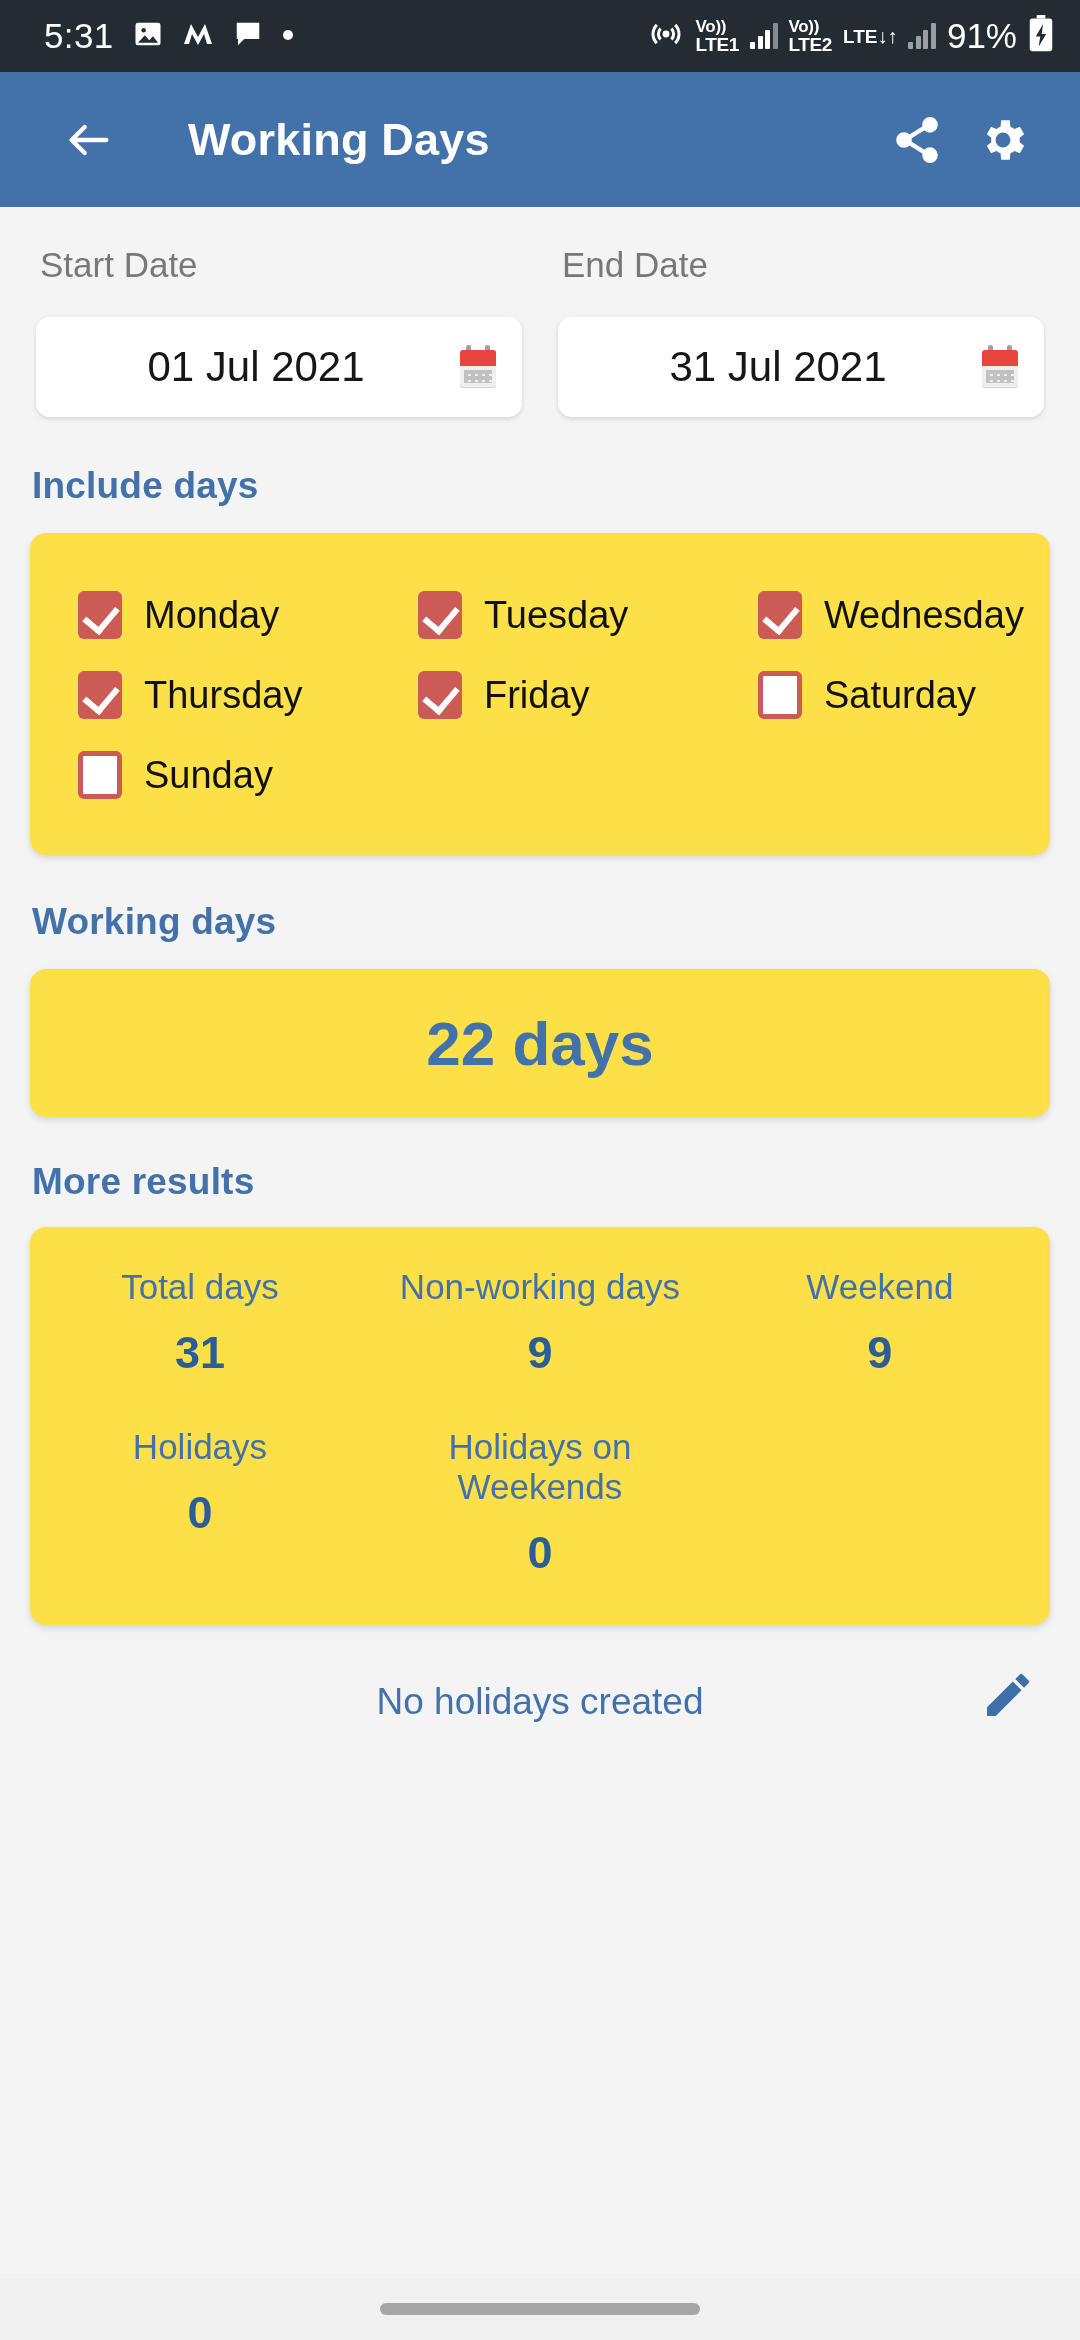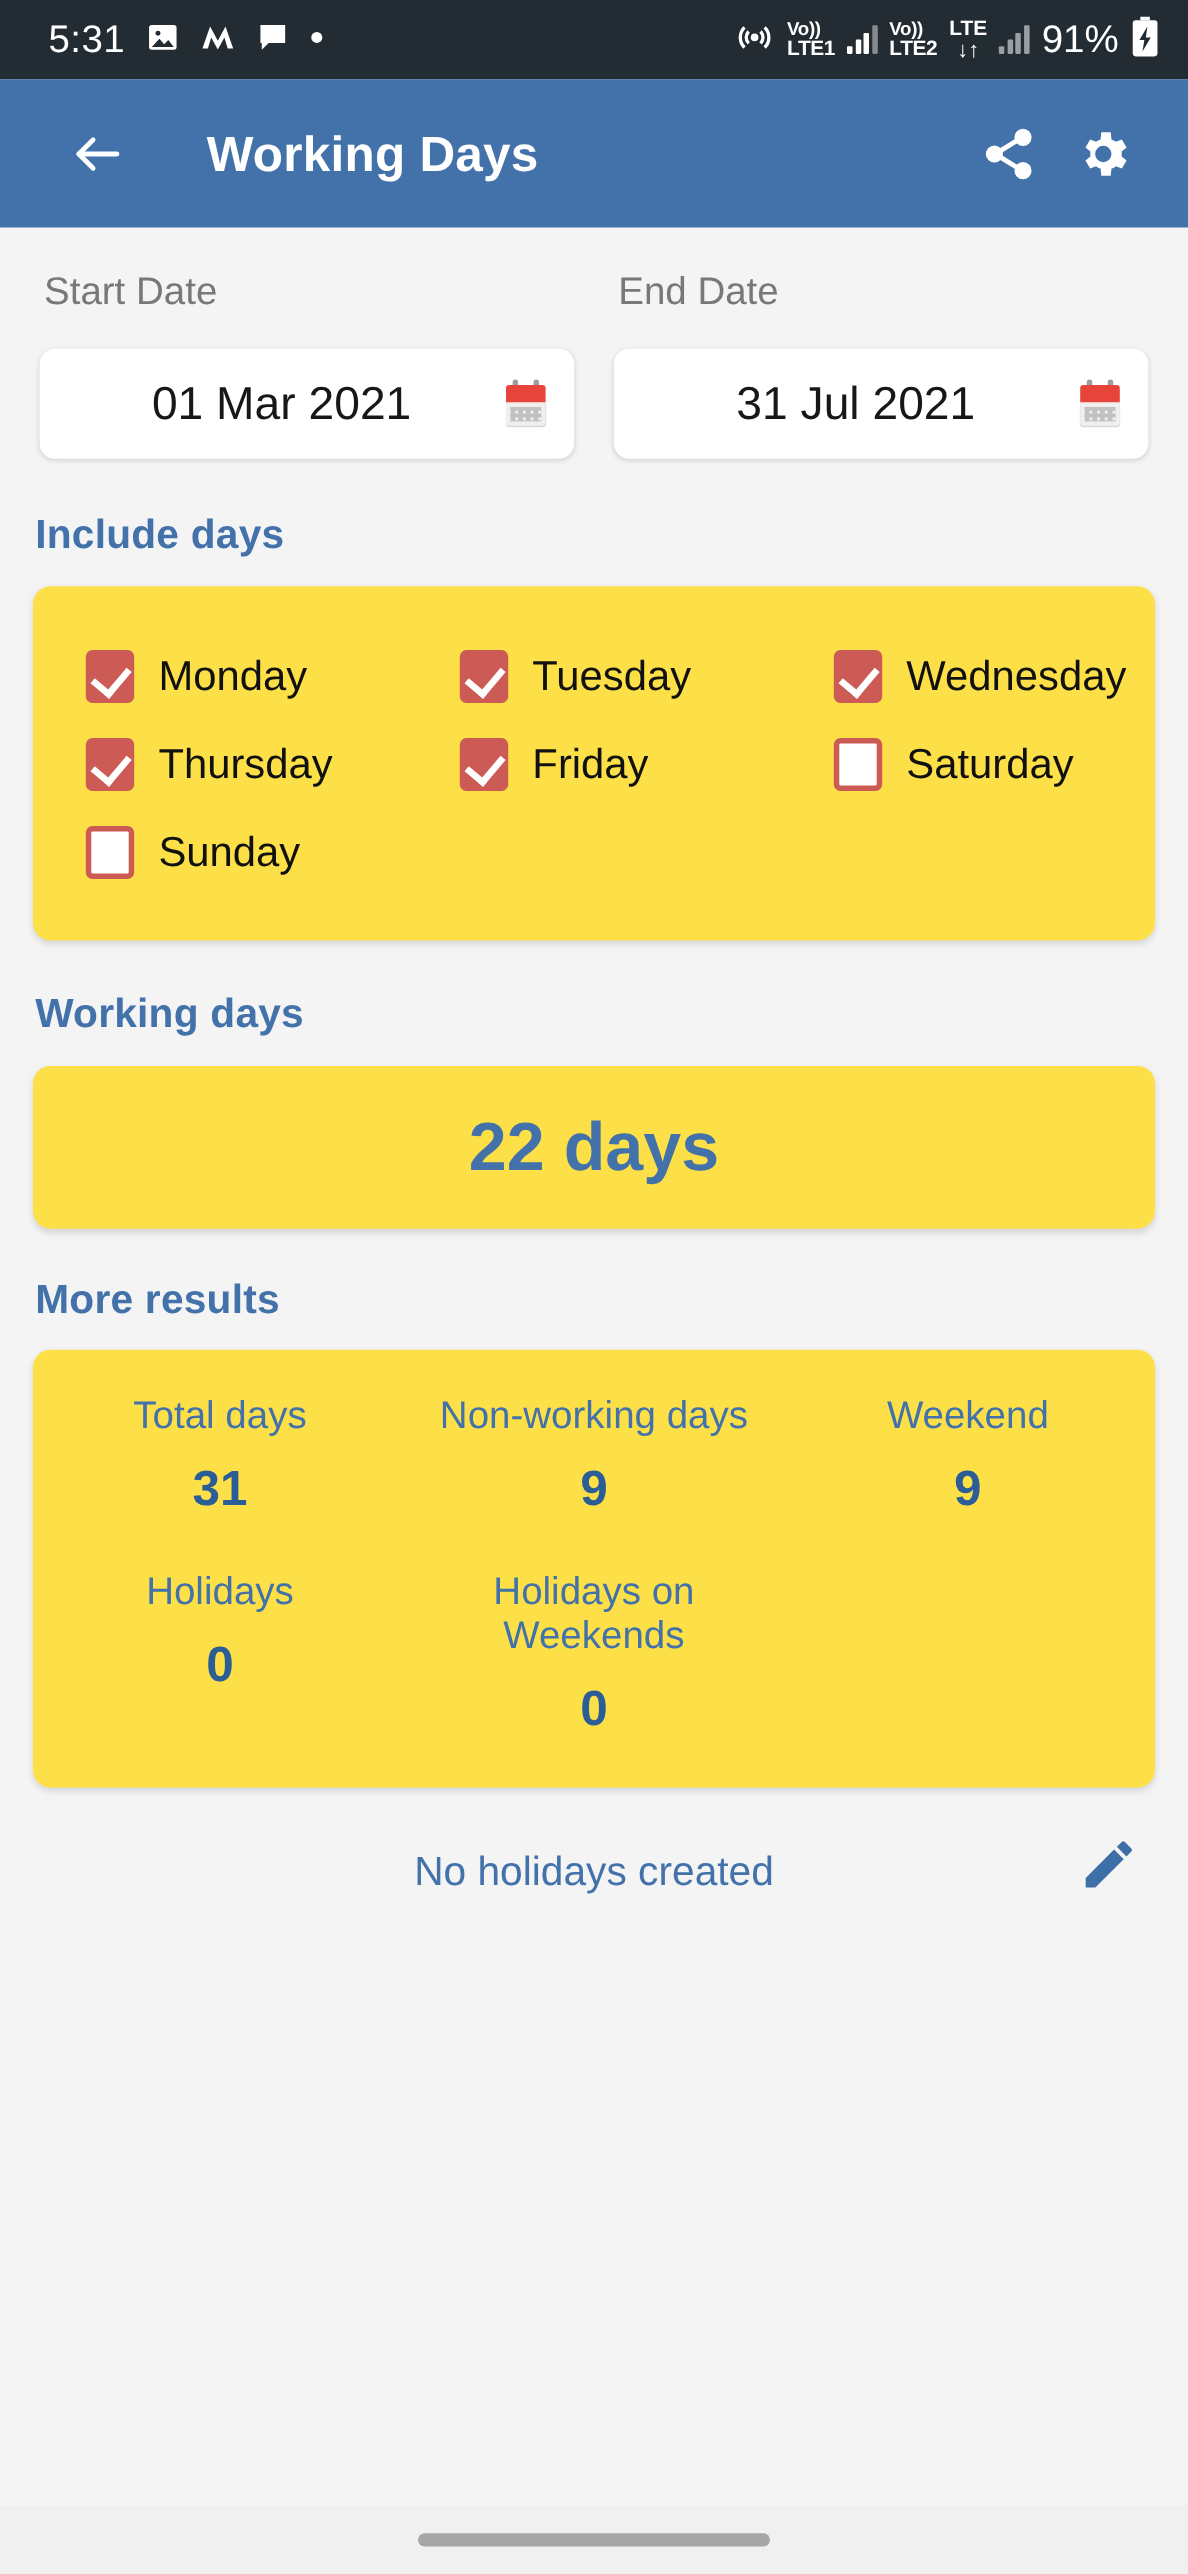--- a/index.html
+++ b/index.html
@@ -17,21 +17,21 @@
     display:flex; align-items:center; justify-content:space-between;
     padding:0 26px 0 44px; flex:none;
   }
   .sb-left { display:flex; align-items:center; gap:19px; }
   .sb-time { font-size:35px; letter-spacing:.4px; }
   .sb-right { display:flex; align-items:center; gap:11px; }
   .ic { display:inline-block; vertical-align:middle; }
   .volte { display:flex; flex-direction:column; align-items:flex-start; line-height:1; }
   .volte .t { font-size:17px; font-weight:bold; letter-spacing:-.3px; }
   .volte .b { font-size:19px; font-weight:bold; letter-spacing:-.4px; }
-  .lte-grp { display:flex; flex-direction:column; align-items:center; line-height:1; }
+  .lte-grp { display:flex; flex-direction:row; align-items:center; line-height:1; }
   .lte-grp .t { font-size:19px; font-weight:bold; }
   .bars { display:flex; align-items:flex-end; gap:2.5px; height:26px; }
   .bars i { width:5px; background:#fff; border-radius:1px; display:block; }
   .bars i.b1 { height:7px; }
   .bars i.b2 { height:13px; }
   .bars i.b3 { height:19px; }
   .bars i.b4 { height:26px; opacity:.45; }
   .bars.dim i { opacity:.55; }
   .sb-batt { font-size:35px; }
 
@@ -223,21 +223,21 @@
       </svg>
     </div>
   </div>
 
   <div class="content">
 
     <div class="date-row">
       <div class="date-col">
         <div class="date-label">Start Date</div>
         <div class="date-box">
-          <span class="date-val">01 Mar 2021</span>
+          <span class="date-val">01 Jul 2021</span>
           <span class="cal-ico">
             <span class="ring l"></span>
               <span class="ring r"></span>
               <span class="top"></span>
               <span class="body"></span>
           </span>
         </div>
       </div>
       <div class="date-col">
         <div class="date-label">End Date</div>

